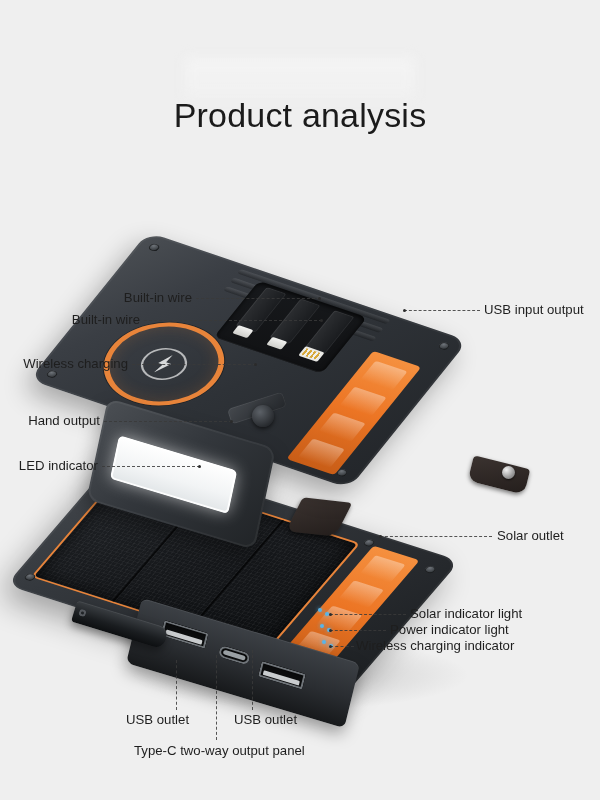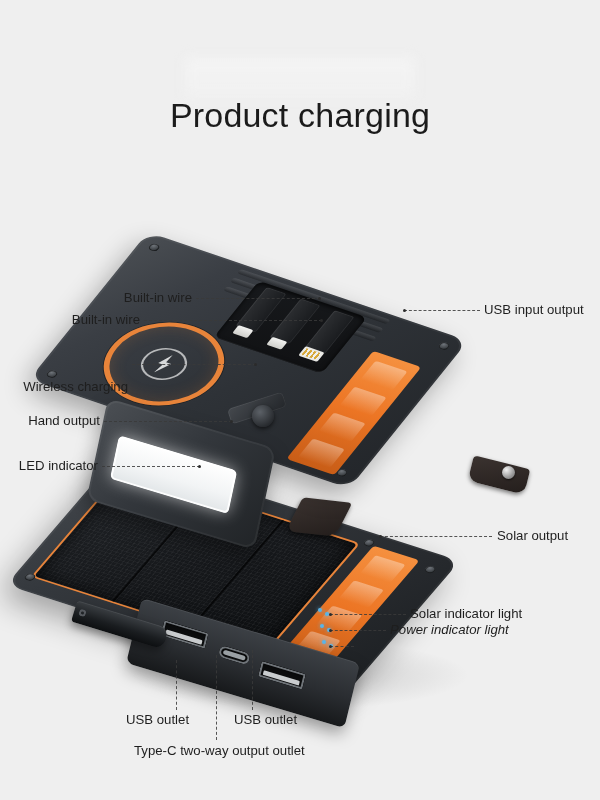--- a/index.html
+++ b/index.html
@@ -329,21 +329,21 @@
     background: radial-gradient(ellipse at center, rgba(60,60,60,.22), rgba(60,60,60,0) 70%);
   }
 </style>
 </head>
 <body>
 
 <div id="page">
 
   <div class="bg-patch"></div>
 
-  <div class="title">Product charging</div>
+  <div class="title">Product analysis</div>
 
   <div class="device-stage">
 
     <div class="shadow-blob" style="left:130px; top:640px; width:340px; height:70px;"></div>
 
     <div class="bot-unit">
       <div class="bu-face"></div>
 
       <div class="solar">
         <div class="solar-div" style="left:78px;"></div>
@@ -459,34 +459,35 @@
   <div class="leader-dot" style="left:329px; top:645px;"></div>
 
   <div class="leader-v" style="left:176px; top:660px; height:50px;"></div>
   <div class="leader-v" style="left:216px; top:655px; height:85px;"></div>
   <div class="leader-v" style="left:252px; top:650px; height:60px;"></div>
 
   <div class="label r" style="left:0; top:291px; width:192px;">Built-in wire</div>
 
   <div class="label r" style="left:0; top:313px; width:140px;">Built-in wire</div>
 
-  <div class="label r" style="left:0; top:357px; width:128px;margin-top:23px;">Wireless charging</div>
+  <div class="label r" style="left:0; top:357px; width:128px;">Wireless charging</div>
 
   <div class="label r" style="left:0; top:414px; width:100px;">Hand output</div>
 
   <div class="label r" style="left:0; top:459px; width:98px;">LED indicator</div>
 
   <div class="label" style="left:484px; top:303px;">USB input output</div>
 
-  <div class="label" style="left:497px; top:529px;">Solar output</div>
+  <div class="label" style="left:497px; top:529px;">Solar outlet</div>
 
   <div class="label" style="left:410px; top:607px;text-align:right;">Solar indicator light</div>
 
-  <div class="label" style="left:390px; top:623px;font-style:italic;">Power indicator light</div>
-
+  <div class="label" style="left:390px; top:623px;">Power indicator light</div>
+
+  <div class="label" style="left:356px; top:639px;">Wireless charging indicator</div>
 
   <div class="label" style="left:126px; top:713px;">USB outlet</div>
 
   <div class="label" style="left:234px; top:713px;">USB outlet</div>
 
-  <div class="label" style="left:134px; top:744px;">Type-C two-way output outlet</div>
+  <div class="label" style="left:134px; top:744px;">Type-C two-way output panel</div>
 
 </div>
 
 </body></html>

